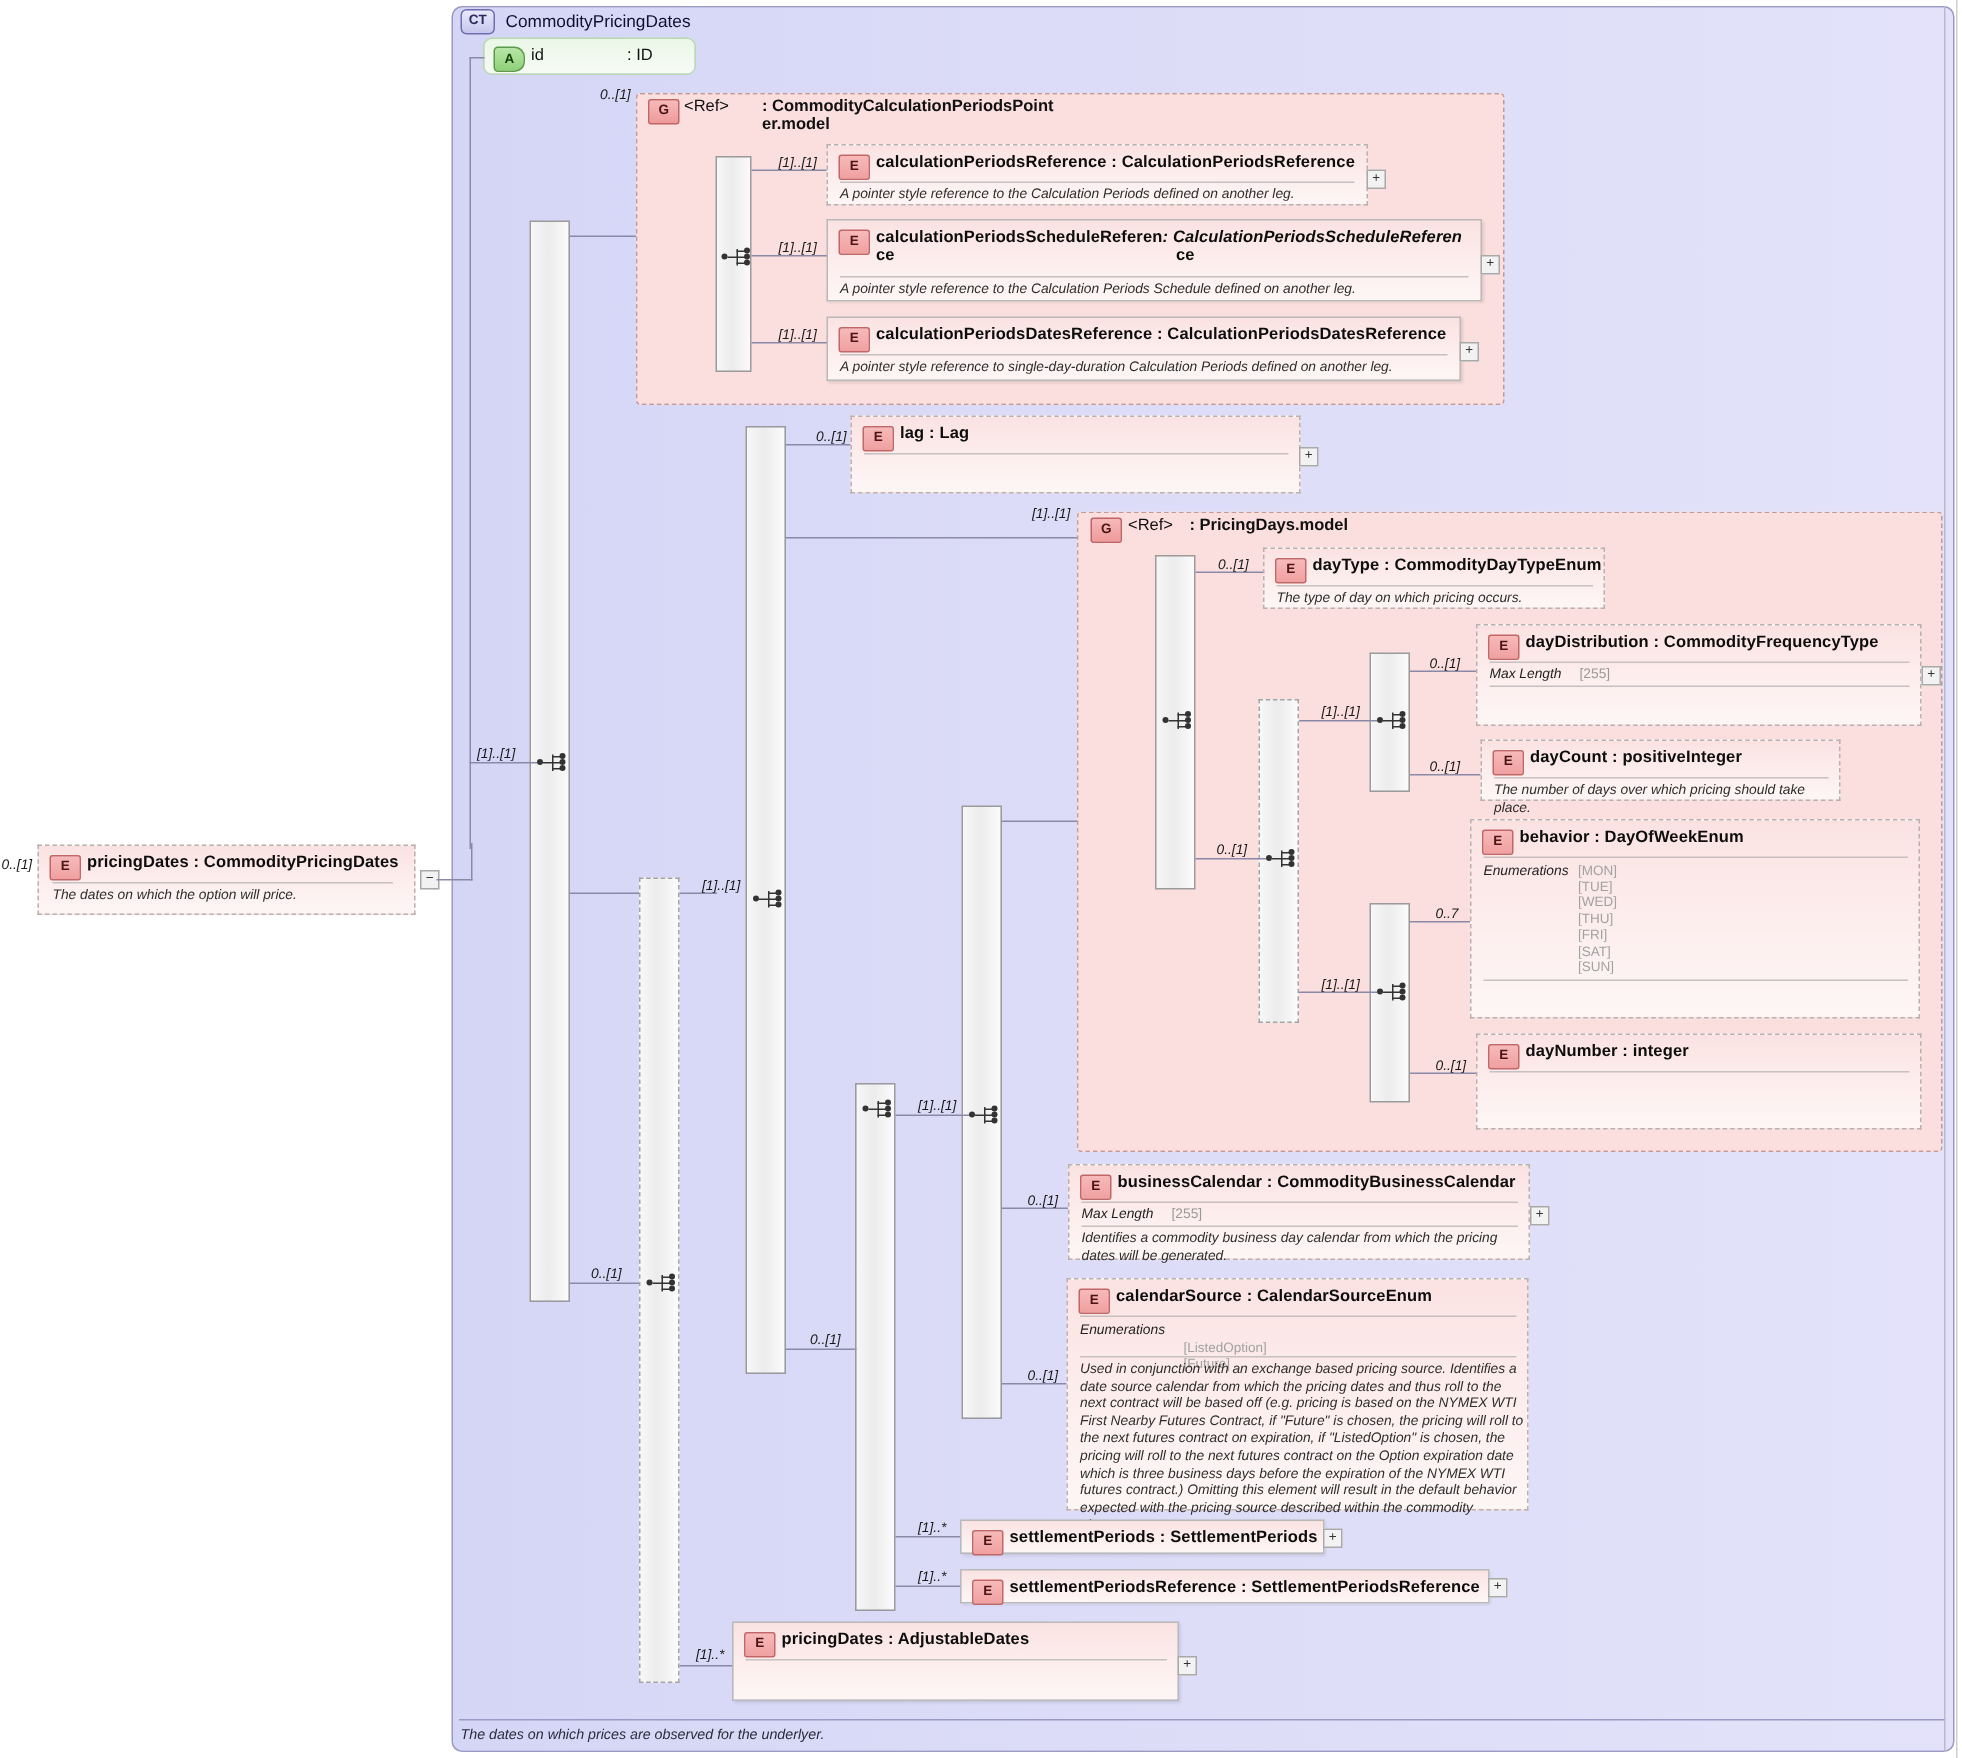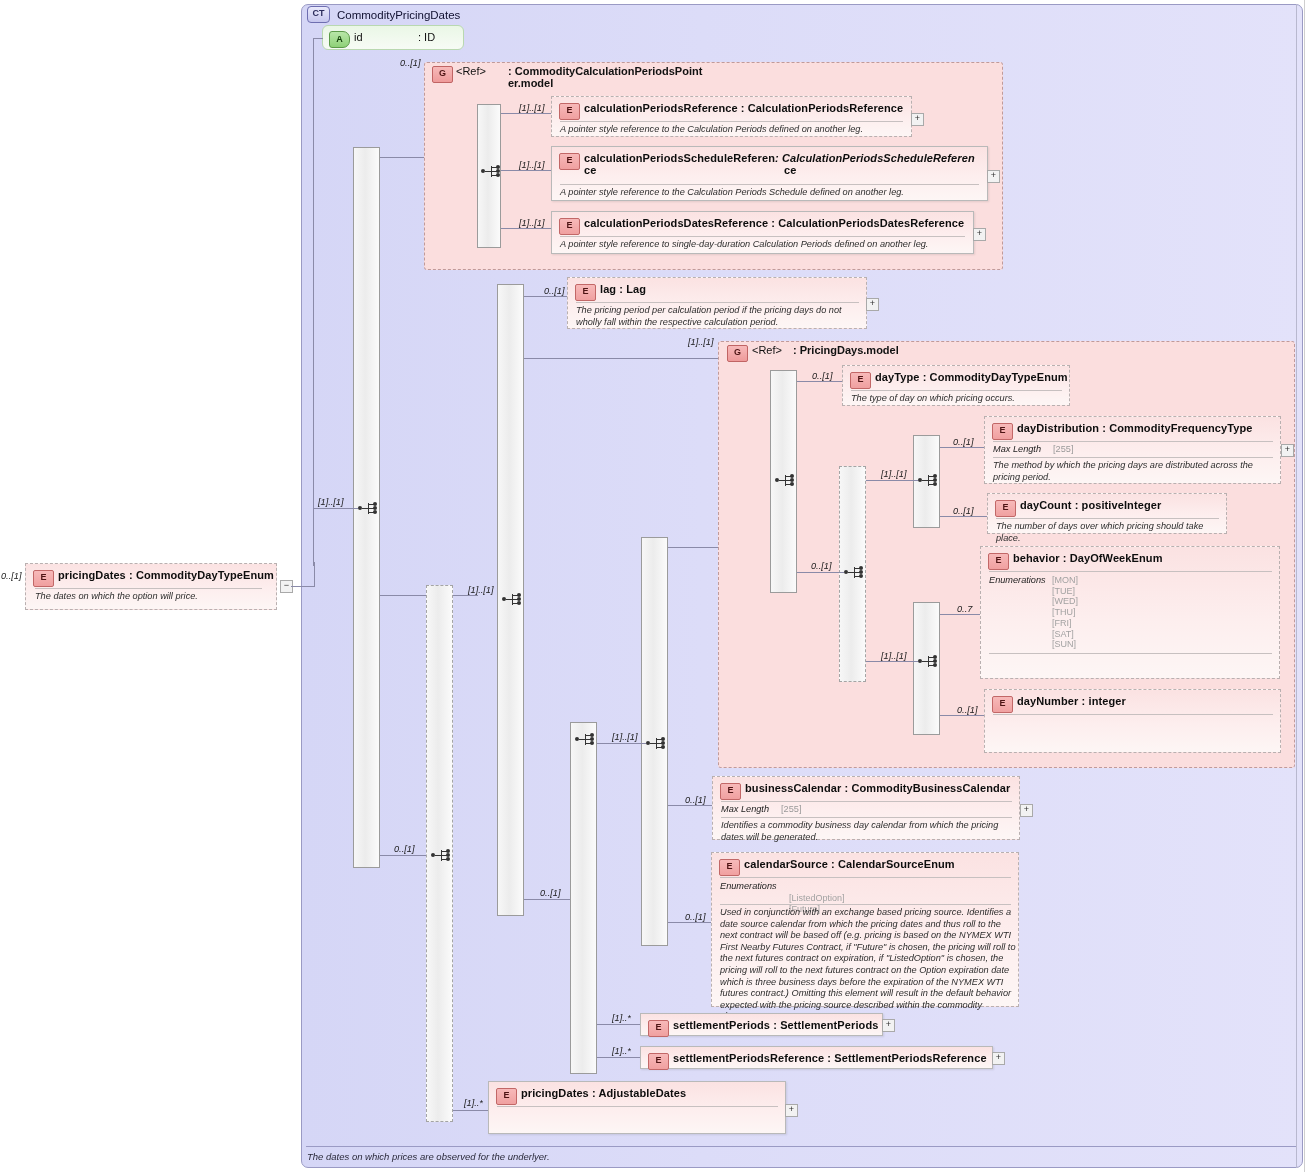--- a/index.html
+++ b/index.html
@@ -113,21 +113,21 @@
 
   <div class="ct-header" style="left:307px;top:6px;">
     <div class="ct-tag">CT</div>
     <div class="ct-title">CommodityPricingDates</div>
   </div>
   <div class="abs ct-footline" style="left:306px;top:1146px;width:991px;height:1px;background:#9a9ac4;"></div>
   <div class="abs ct-footnote" style="left:307px;top:1151px;">The dates on which prices are observed for the underlyer.</div>
 
   <div class="abs el dashed" style="left:25px;top:563px;width:252px;height:47px;">
     <div class="el-tag">E</div>
-    <div class="el-title">pricingDates : CommodityDayTypeEnum</div>
+    <div class="el-title">pricingDates : CommodityPricingDates</div>
     <div class="el-rule" style="left:9px;top:24px;width:227px;"></div>
     <div class="el-doc" style="left:9px;top:27px;width:232px;">The dates on which the option will price.</div>
   </div>
   <div class="card" style="left:1px;top:571px;">0..[1]</div>
   <div class="tog" style="left:280px;top:580px;">−</div>
   <div class="abs hline" style="left:291px;top:586px;width:24px;"></div>
   <div class="abs vline" style="left:314px;top:562px;height:25px;"></div>
 
   <div class="abs attr-box" style="left:322px;top:25px;width:142px;height:25px;">
     <div class="attr-tag">A</div>
@@ -228,21 +228,20 @@
     <i class="lead" style="top:12px;"></i>
       <i class="dot" style="top:10px;"></i>
   </div>
 
   <div class="abs hline" style="left:524px;top:296px;width:44px;"></div>
   <div class="card" style="left:544px;top:286px;">0..[1]</div>
   <div class="abs el dashed" style="left:567px;top:277px;width:300px;height:52px;">
     <div class="el-tag">E</div>
     <div class="el-title">lag     : Lag</div>
     <div class="el-rule" style="left:8px;top:24px;width:283px;"></div>
-    <div class="el-doc" style="left:8px;top:27px;width:287px;">The pricing period per calculation period if the pricing days do not wholly fall within the respective calculation period.</div>
   </div>
   <div class="tog" style="left:866px;top:298px;">+</div>
 
   <div class="abs hline" style="left:524px;top:358px;width:195px;"></div>
   <div class="card" style="left:688px;top:337px;">[1]..[1]</div>
 
   <div class="abs hline" style="left:524px;top:899px;width:57px;"></div>
   <div class="card" style="left:540px;top:888px;">0..[1]</div>
 
   <div class="abs grp-box" style="left:718px;top:341px;width:577px;height:427px;"></div>
@@ -304,21 +303,20 @@
 
   <div class="abs hline" style="left:940px;top:447px;width:45px;"></div>
   <div class="card" style="left:953px;top:437px;">0..[1]</div>
   <div class="abs el dashed" style="left:984px;top:416px;width:297px;height:68px;">
     <div class="el-tag">E</div>
     <div class="el-title">dayDistribution : CommodityFrequencyType</div>
     <div class="el-rule" style="left:8px;top:24px;width:280px;"></div>
     <div class="el-facet-label" style="left:8px;top:27px;">Max Length</div>
     <div class="el-facet-val" style="left:68px;top:27px;">[255]</div>
     <div class="el-rule" style="left:8px;top:40px;width:280px;"></div>
-    <div class="el-doc" style="left:8px;top:43px;width:284px;">The method by which the pricing days are distributed across the pricing period.</div>
   </div>
   <div class="tog" style="left:1281px;top:444px;">+</div>
 
   <div class="abs hline" style="left:940px;top:516px;width:48px;"></div>
   <div class="card" style="left:953px;top:506px;">0..[1]</div>
   <div class="abs el dashed" style="left:987px;top:493px;width:240px;height:41px;">
     <div class="el-tag">E</div>
     <div class="el-title">dayCount : positiveInteger</div>
     <div class="el-rule" style="left:8px;top:24px;width:223px;"></div>
     <div class="el-doc" style="left:8px;top:27px;width:226px;">The number of days over which pricing should take place.</div>

